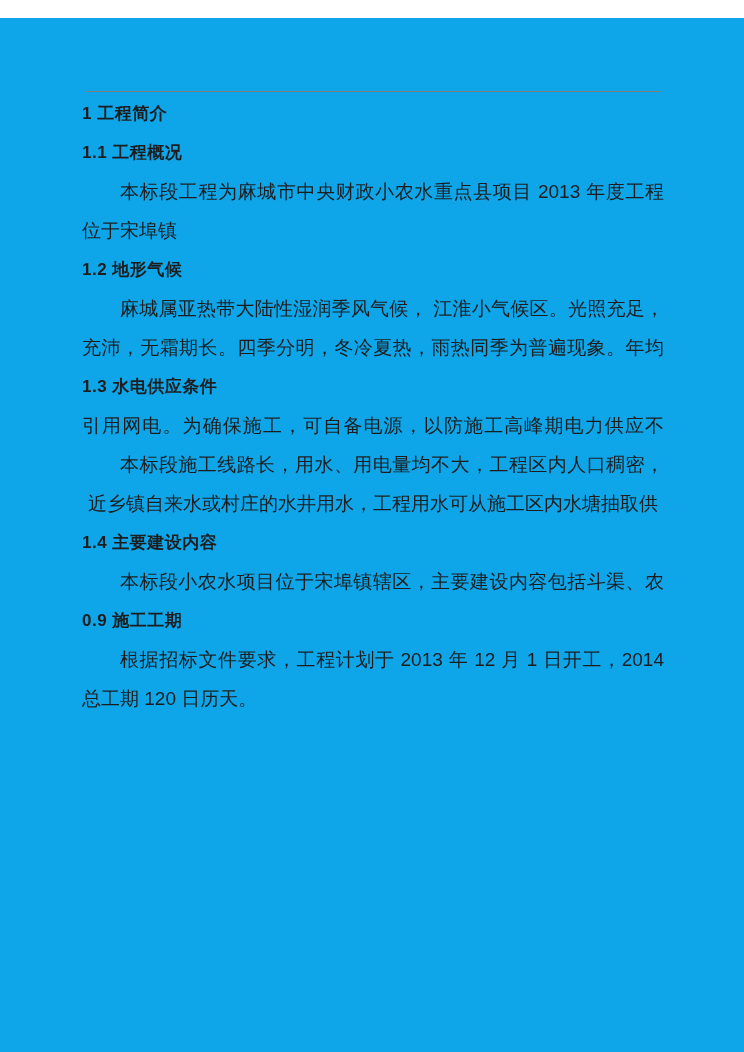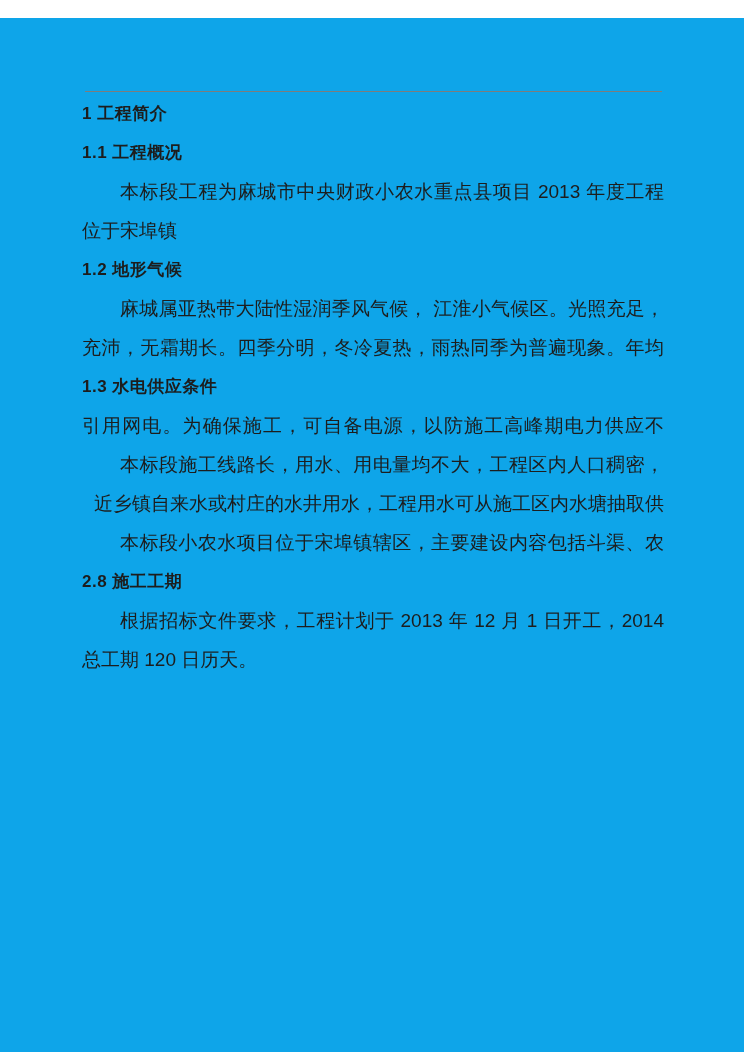--- a/index.html
+++ b/index.html
@@ -40,21 +40,21 @@
     line-height: 39px;
     text-align: justify;
     text-align-last: justify;
     overflow: hidden;
     height: 39px;
   }
   .pline.indent {
     text-indent: 2em;
   }
   .pline.last {
-    text-align: right;
+    text-align: center;
     text-align-last: left;
   }
 </style>
 </head>
 <body>
 
 <div class="page" style="color: rgb(29, 29, 29); background: #0ea5e9; margin-top: 18px;">
   <div class="content">
     <hr class="top-rule" style="border-top-color: rgb(125, 125, 125);">
     <div class="doc-body">
@@ -62,19 +62,20 @@
         <div class="heading">1.1 工程概况</div>
         <div class="pline indent">本标段工程为麻城市中央财政小农水重点县项目 2013 年度工程第三标段，施工区</div>
         <div class="pline last">位于宋埠镇</div>
         <div class="heading">1.2 地形气候</div>
         <div class="pline indent">麻城属亚热带大陆性湿润季风气候， 江淮小气候区。光照充足，热量丰富，降水</div>
         <div class="pline">充沛，无霜期长。四季分明，冬冷夏热，雨热同季为普遍现象。年均气温 13.0~16.1</div>
         <div class="heading">1.3 水电供应条件</div>
         <div class="pline">引用网电。为确保施工，可自备电源，以防施工高峰期电力供应不足。生活用水采用附</div>
         <div class="pline indent">本标段施工线路长，用水、用电量均不大，工程区内人口稠密，施工期用电可直接</div>
         <div class="pline last">近乡镇自来水或村庄的水井用水，工程用水可从施工区内水塘抽取供应。</div>
+        <div class="heading">1.4 主要建设内容</div>
         <div class="pline indent">本标段小农水项目位于宋埠镇辖区，主要建设内容包括斗渠、农渠、疏浚灌排渠、</div>
-        <div class="heading">2.8 施工工期</div>
+        <div class="heading">0.9 施工工期</div>
         <div class="pline indent">根据招标文件要求，工程计划于 2013 年 12 月 1 日开工，2014 年 3 月 30 日完工，</div>
         <div class="pline last">总工期 120 日历天。</div>
       </div>
   </div>
 </div>
 
 </body></html>

